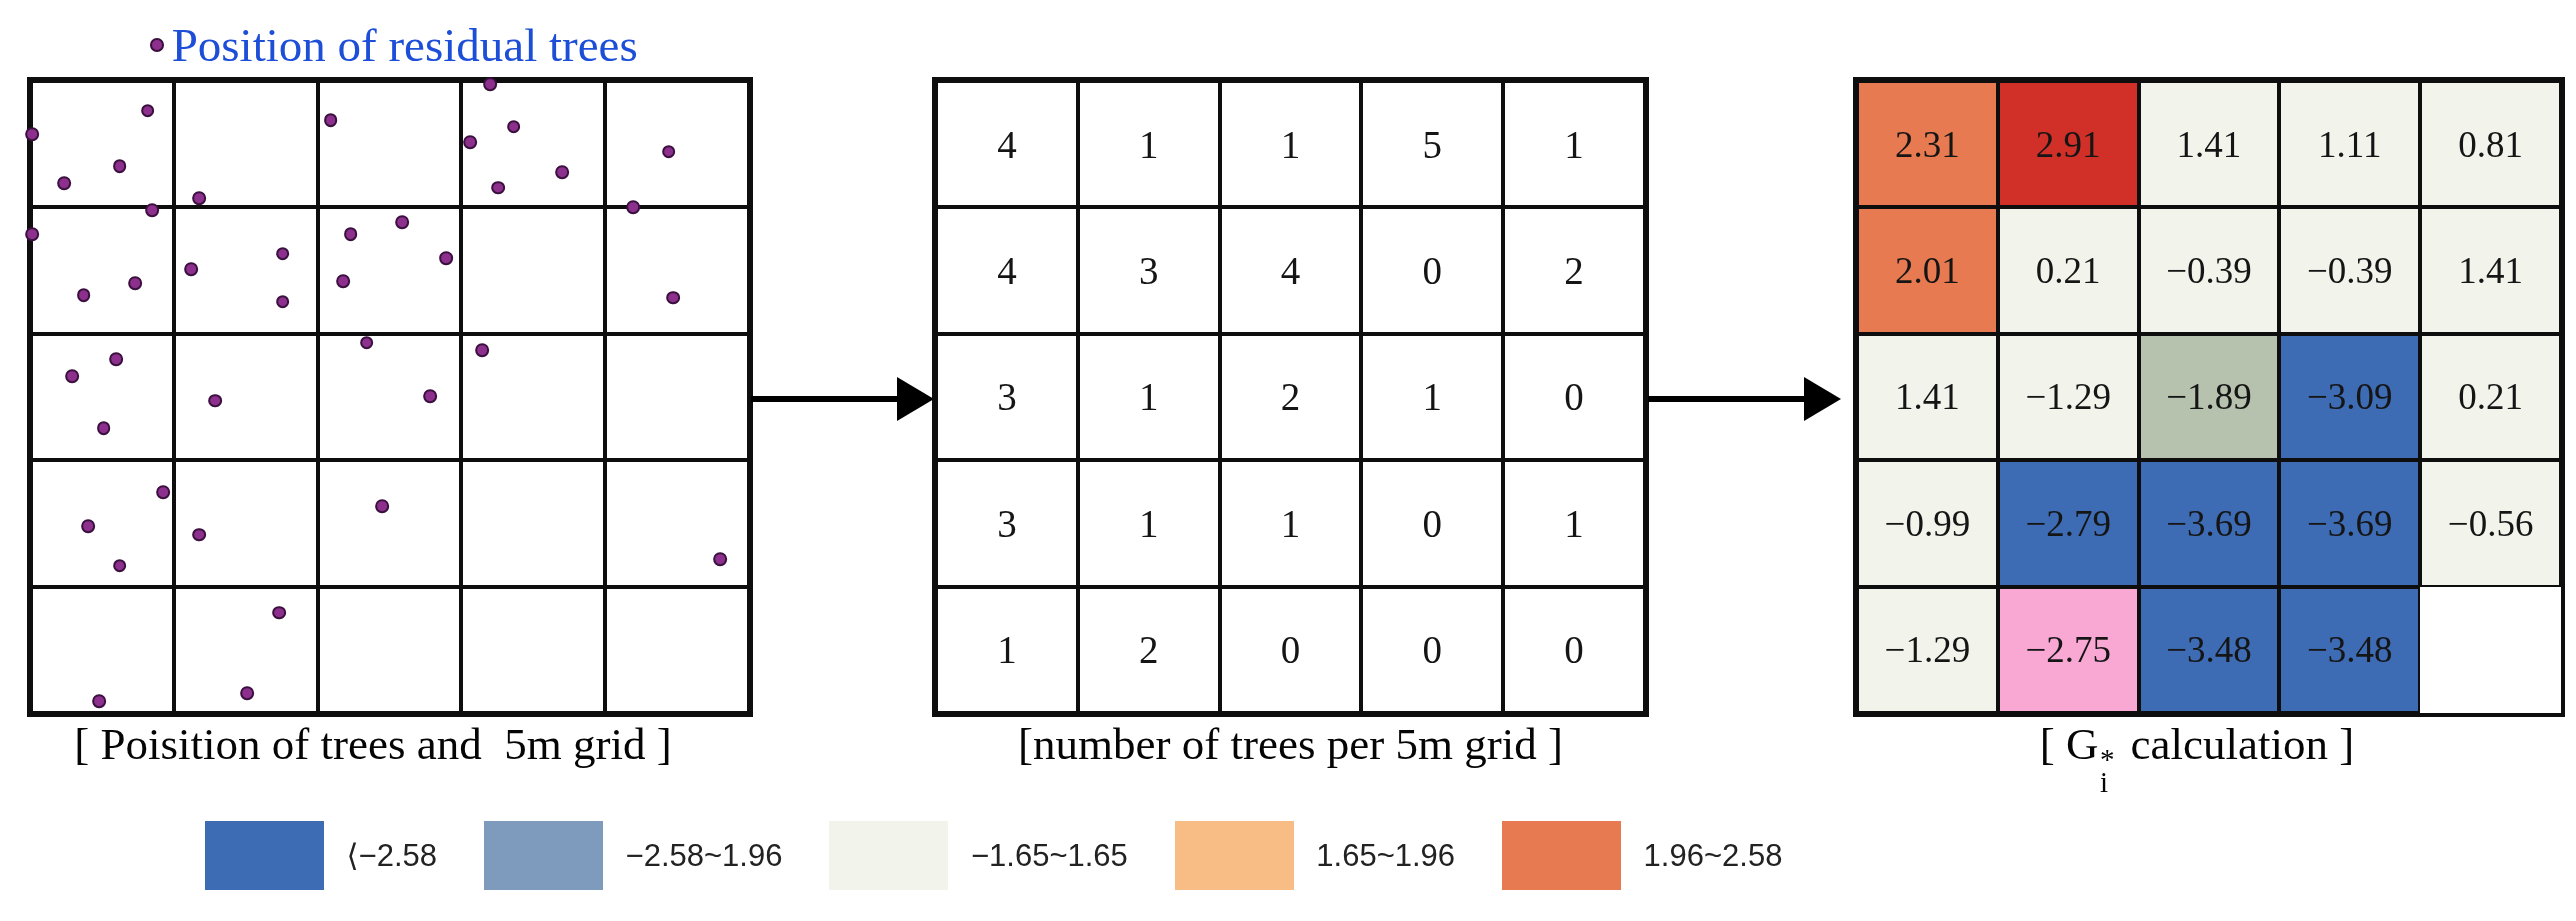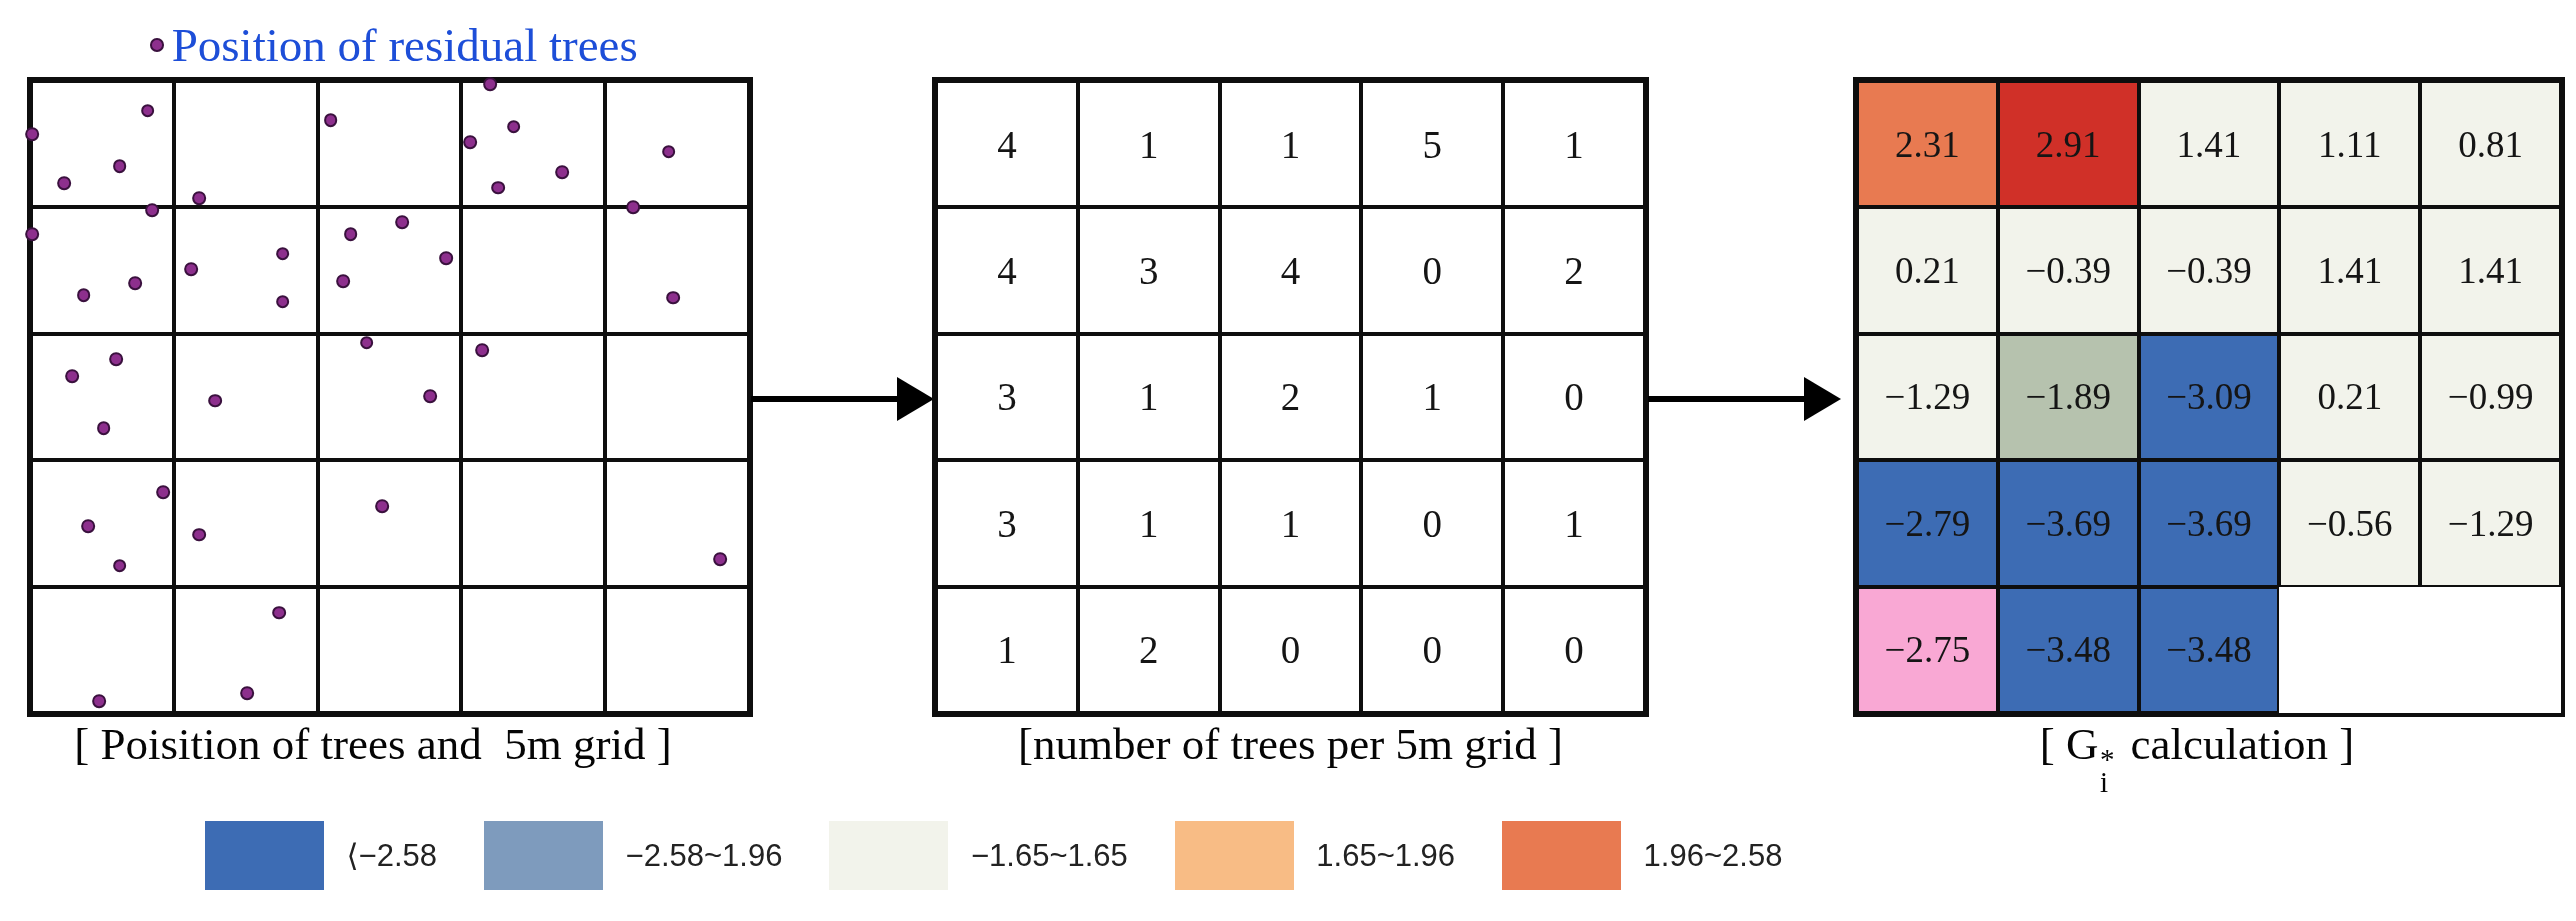--- a/index.html
+++ b/index.html
@@ -157,20 +157,21 @@
 
   <div class="shaft shaft-2"></div>
   <div class="head head-2"></div>
 
   <div class="grid grid-right gi">
       <div class="cell" style="background: rgb(232, 122, 81);">2.31</div>
       <div class="cell" style="background: rgb(208, 48, 40);">2.91</div>
       <div class="cell" style="background: rgb(242, 243, 235);">1.41</div>
       <div class="cell" style="background: rgb(242, 243, 235);">1.11</div>
       <div class="cell" style="background: rgb(242, 243, 235);">0.81</div>
+      <div class="cell" style="background: rgb(232, 122, 81);">2.01</div>
       <div class="cell" style="background: rgb(242, 243, 235);">0.21</div>
       <div class="cell" style="background: rgb(242, 243, 235);">−0.39</div>
       <div class="cell" style="background: rgb(242, 243, 235);">−0.39</div>
       <div class="cell" style="background: rgb(242, 243, 235);">1.41</div>
       <div class="cell" style="background: rgb(242, 243, 235);">1.41</div>
       <div class="cell" style="background: rgb(242, 243, 235);">−1.29</div>
       <div class="cell" style="background: rgb(182, 194, 174);">−1.89</div>
       <div class="cell" style="background: rgb(61, 108, 180);">−3.09</div>
       <div class="cell" style="background: rgb(242, 243, 235);">0.21</div>
       <div class="cell" style="background: rgb(242, 243, 235);">−0.99</div>

